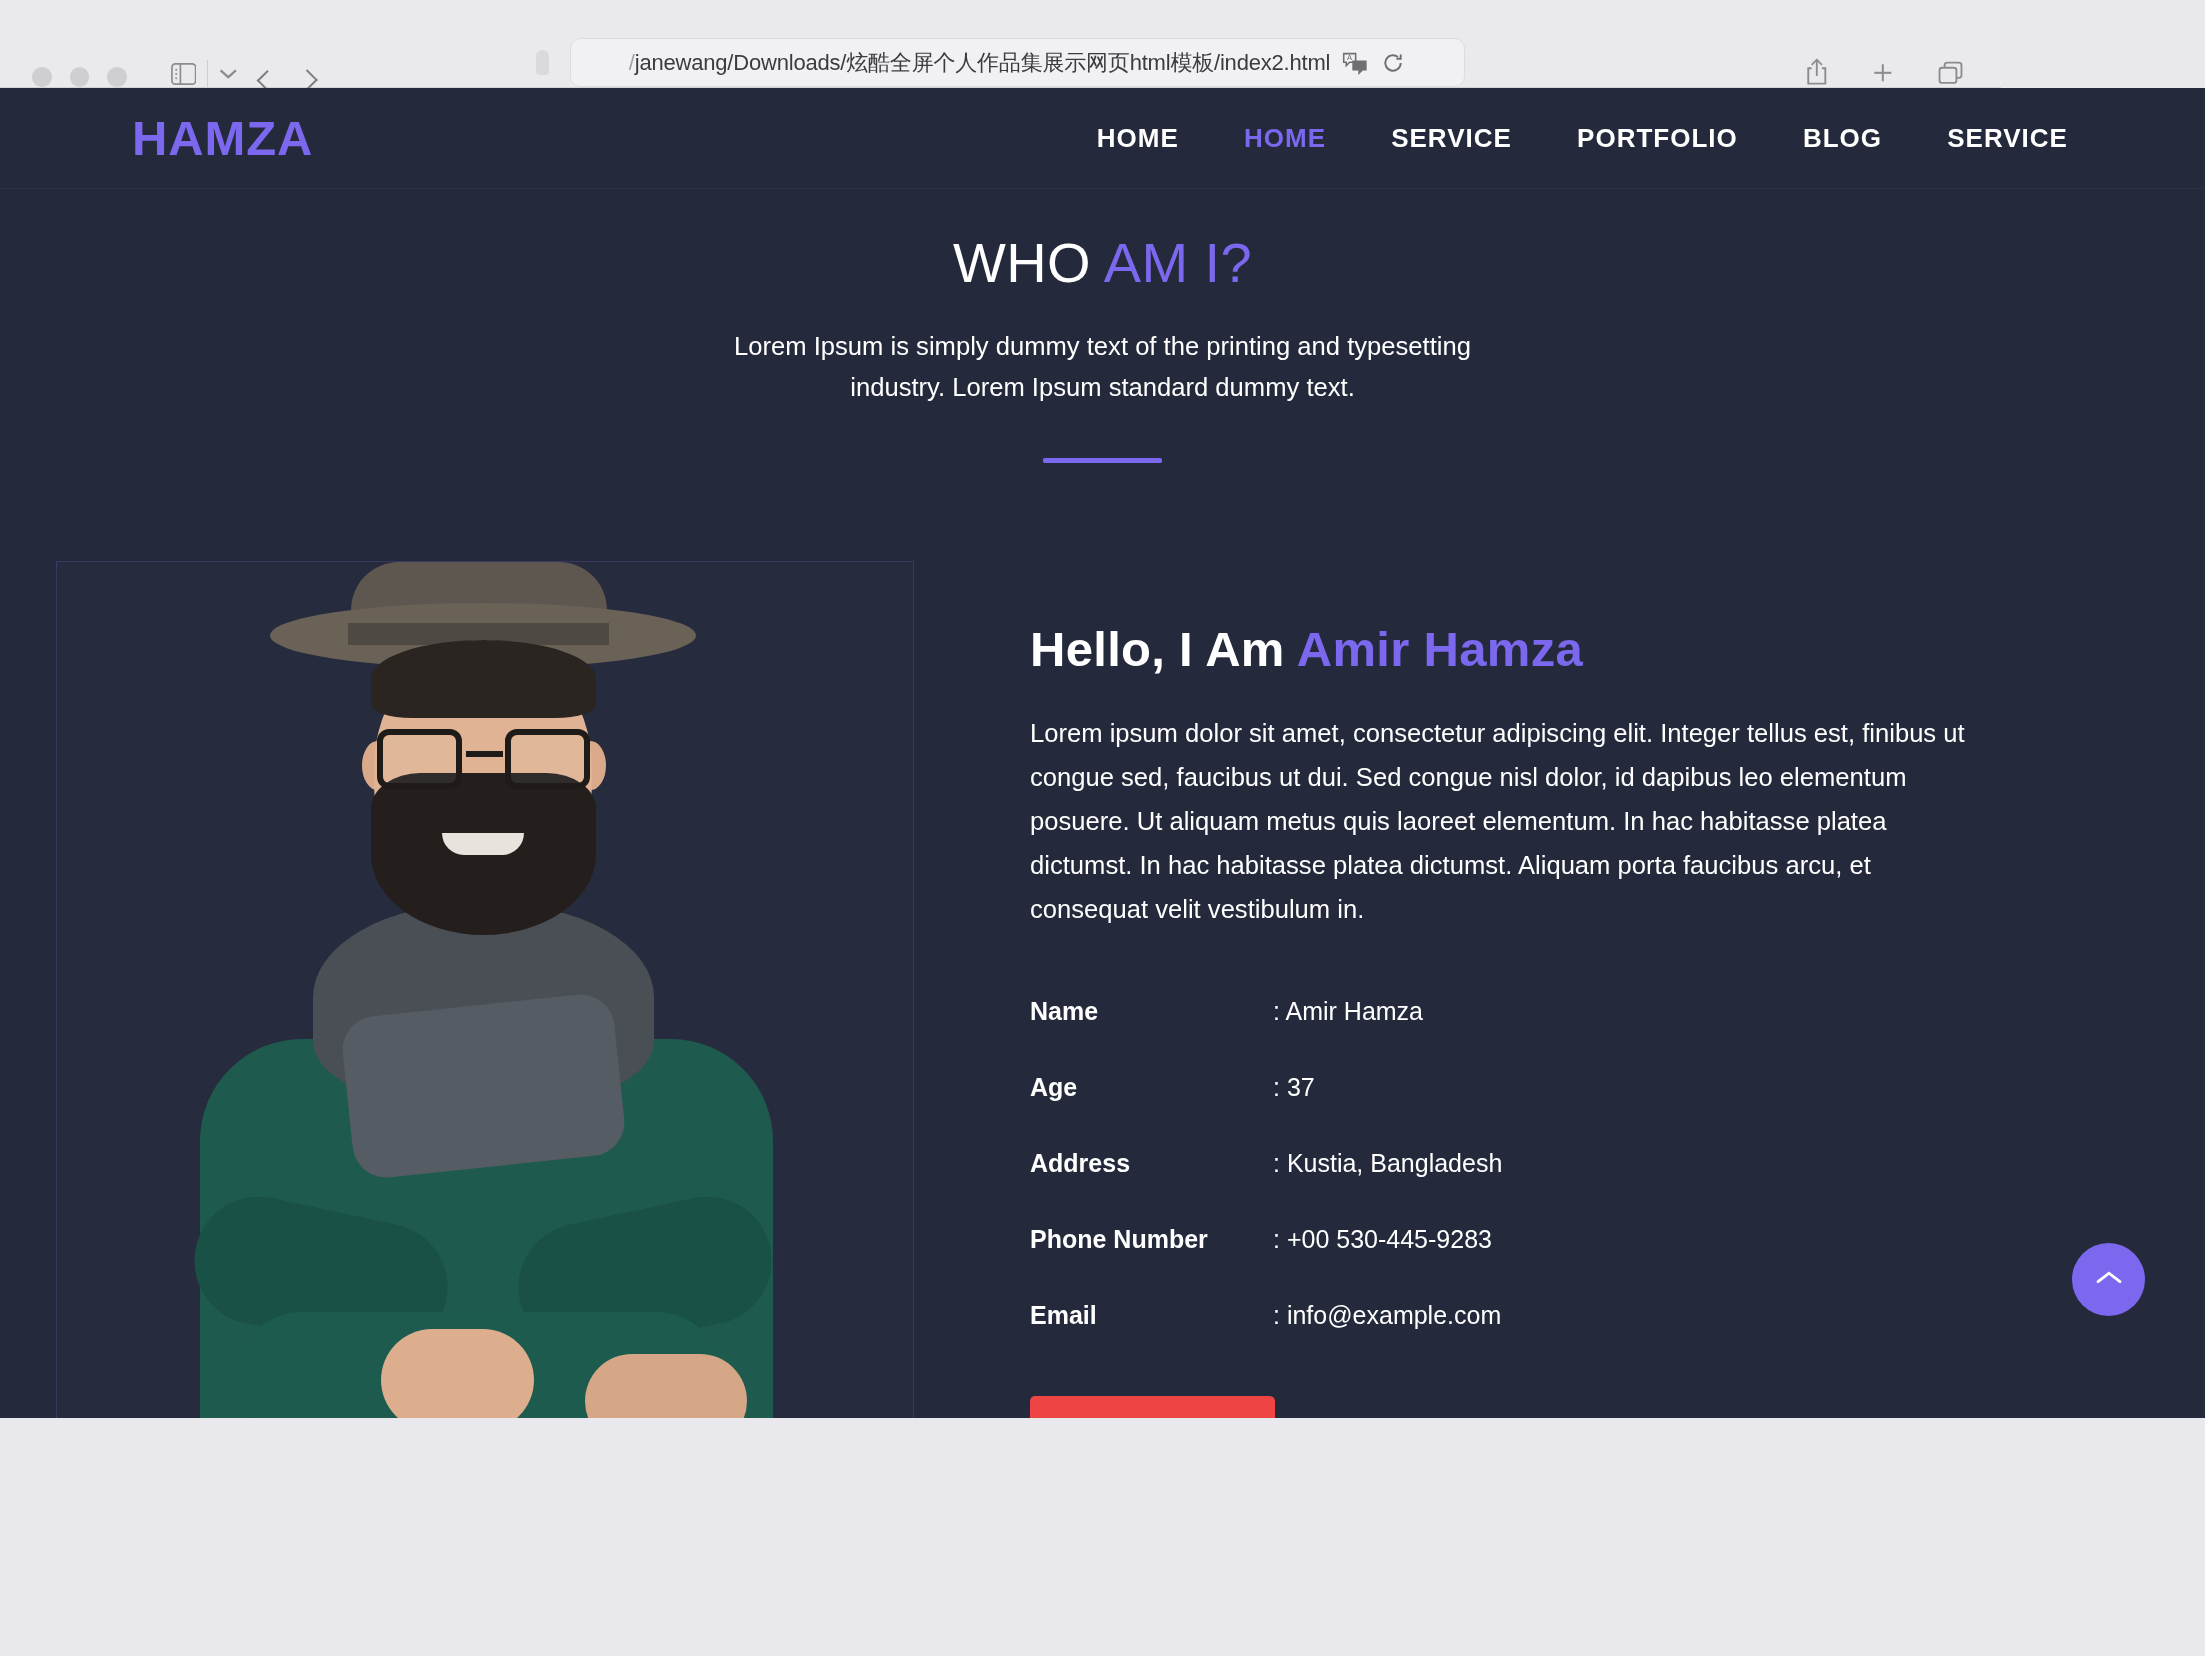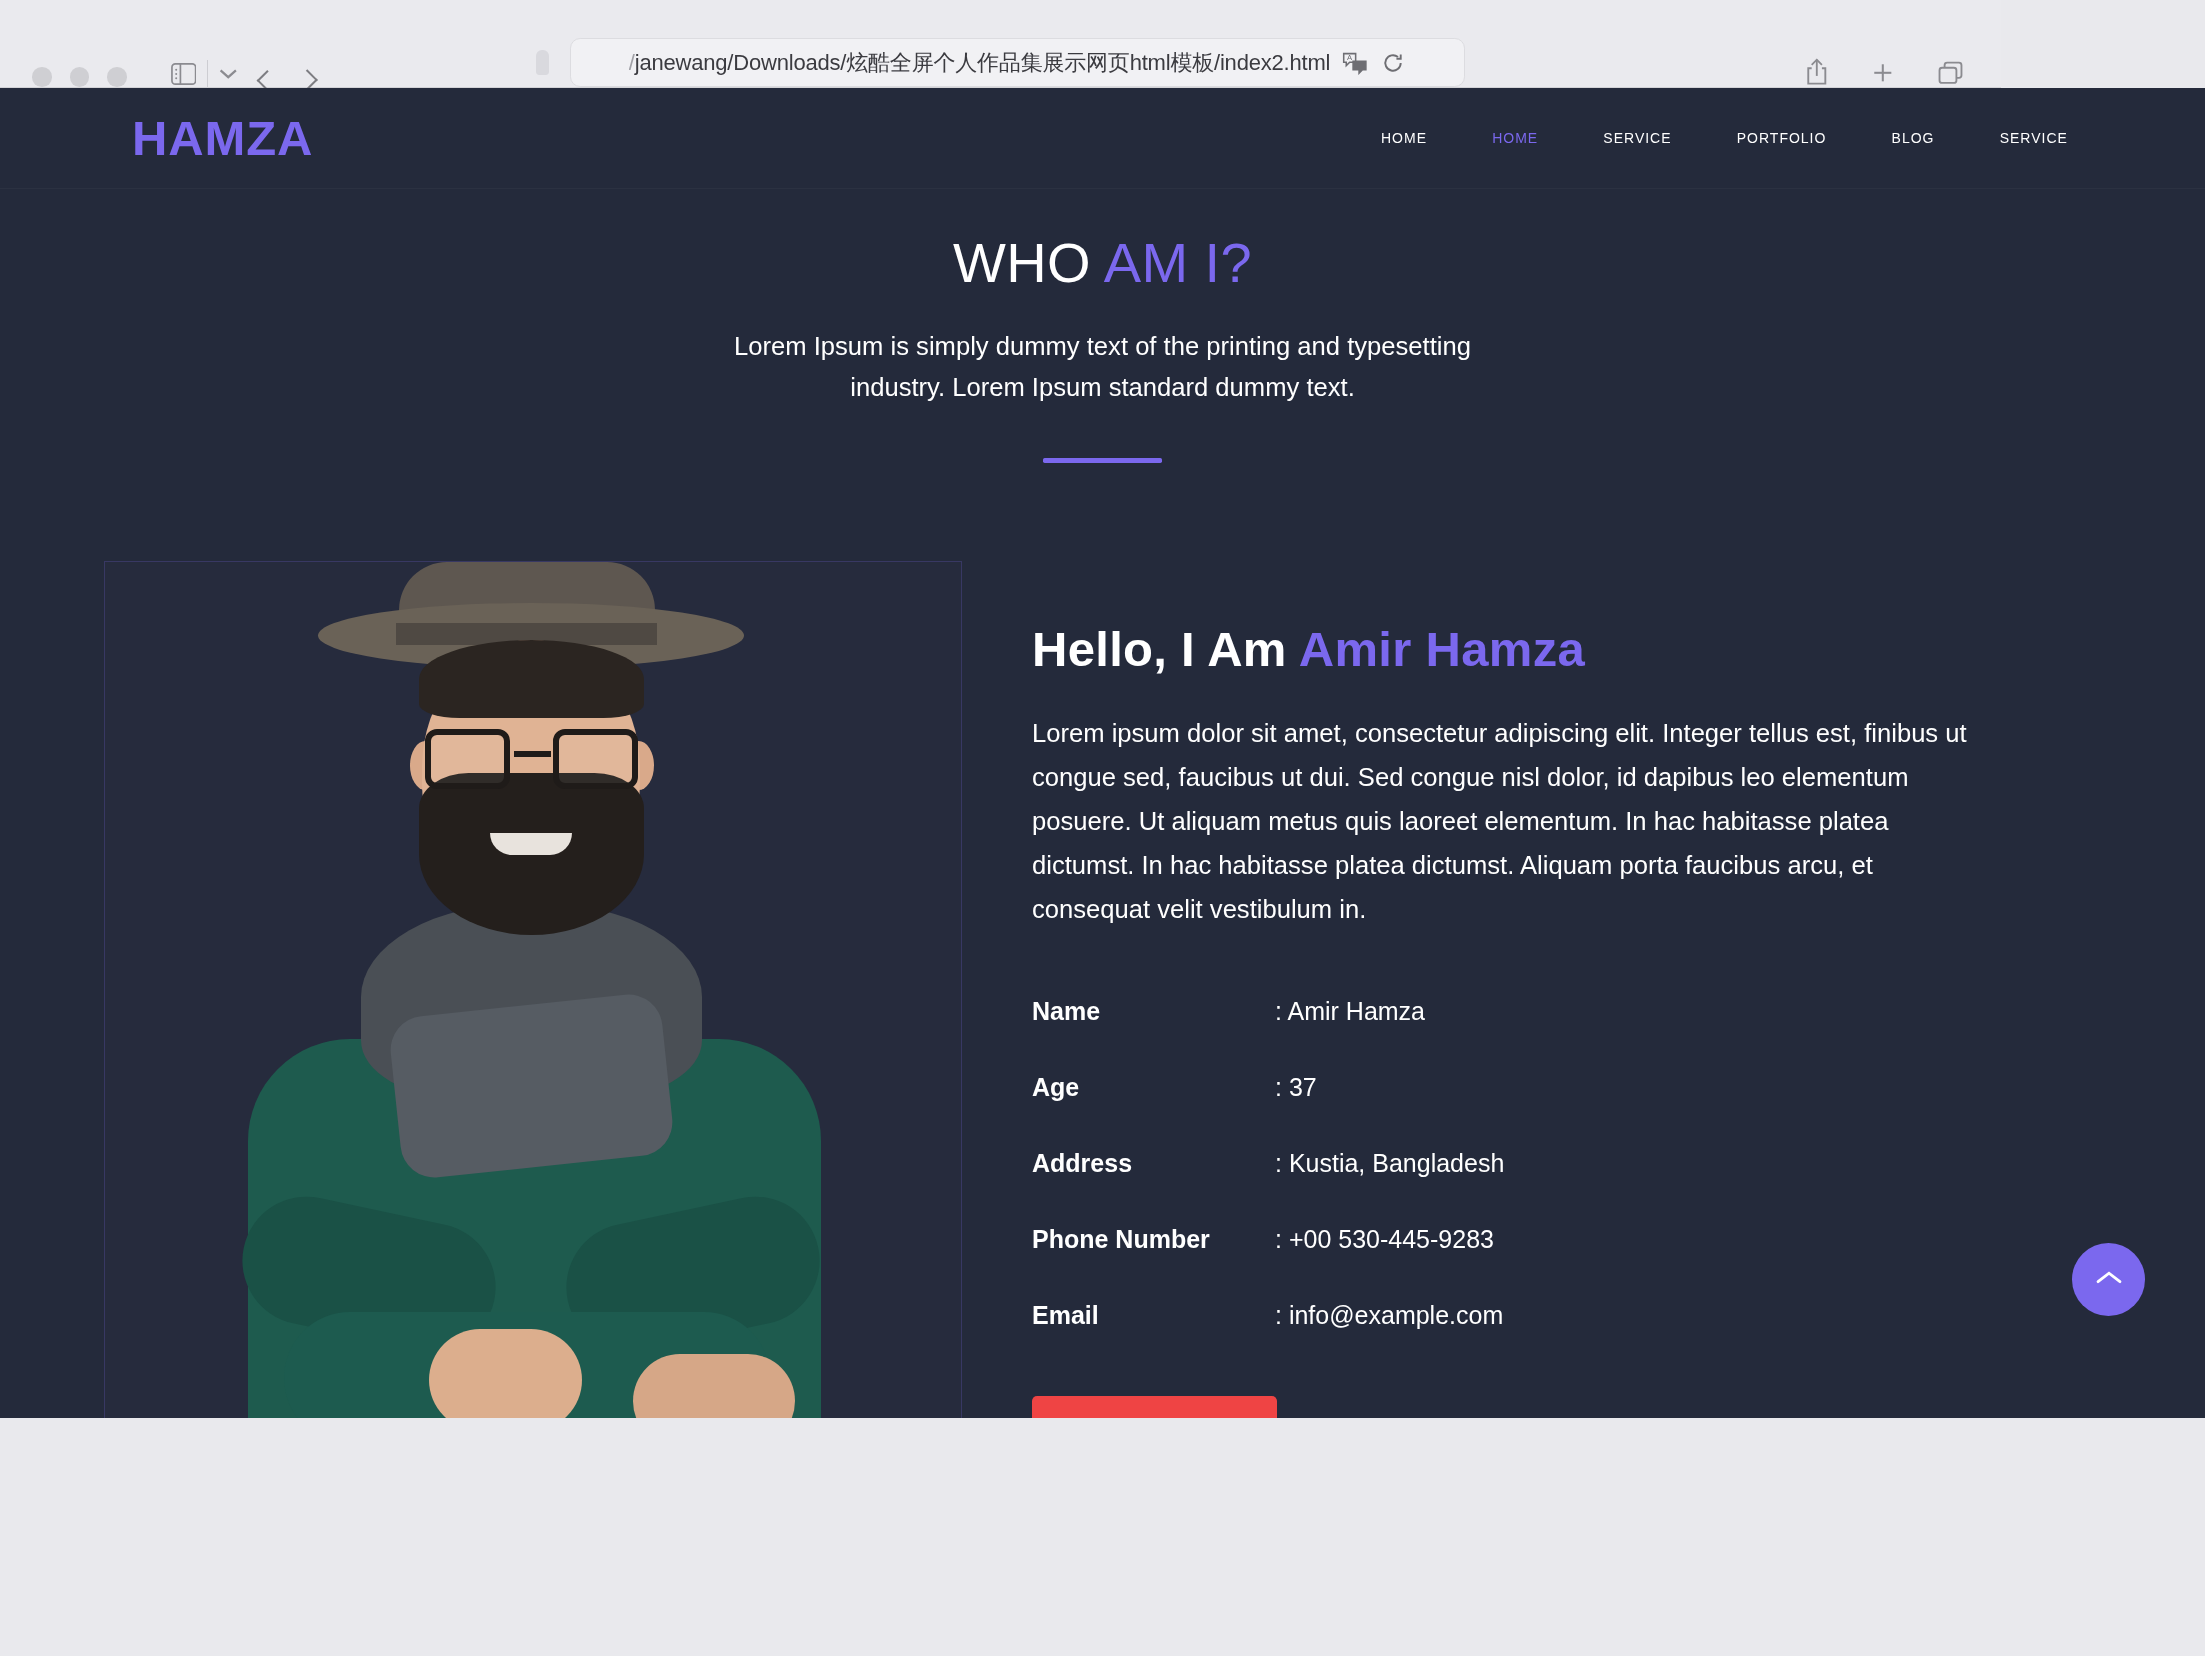--- a/index.html
+++ b/index.html
@@ -142,22 +142,22 @@
     letter-spacing: 0.9px;
     color: #7b68ee;
   }
 
   .main-nav {
     display: flex;
     align-items: center;
     gap: 55px;
   }
   .nav-link {
-    font-size: 14px;
-    font-weight: 400;
+    font-size: 26px;
+    font-weight: 700;
     letter-spacing: 1px;
     color: #ffffff;
     text-decoration: none;
     padding: 8.5px 5.1px;
   }
   .nav-link.active { color: #7b68ee; }
 
   .section-head {
     text-align: center;
     padding-top: 41px;
@@ -182,22 +182,22 @@
     width: 119px;
     height: 5.1px;
     background: #7b68ee;
     margin: 49px auto 0 auto;
     border-radius: 1.7px;
   }
 
   
   .about-wrap {
     display: flex;
-    padding: 98px 128px 0 104px;
-    gap: 70px;
+    padding: 98px 128px 0 56px;
+    gap: 116px;
   }
 
   .photo-frame {
     position: relative;
     width: 858px;
     height: 1001px;
     border: 1.7px solid rgba(123,104,238,0.22);
     background: #262b3d;
     flex: none;
   }

